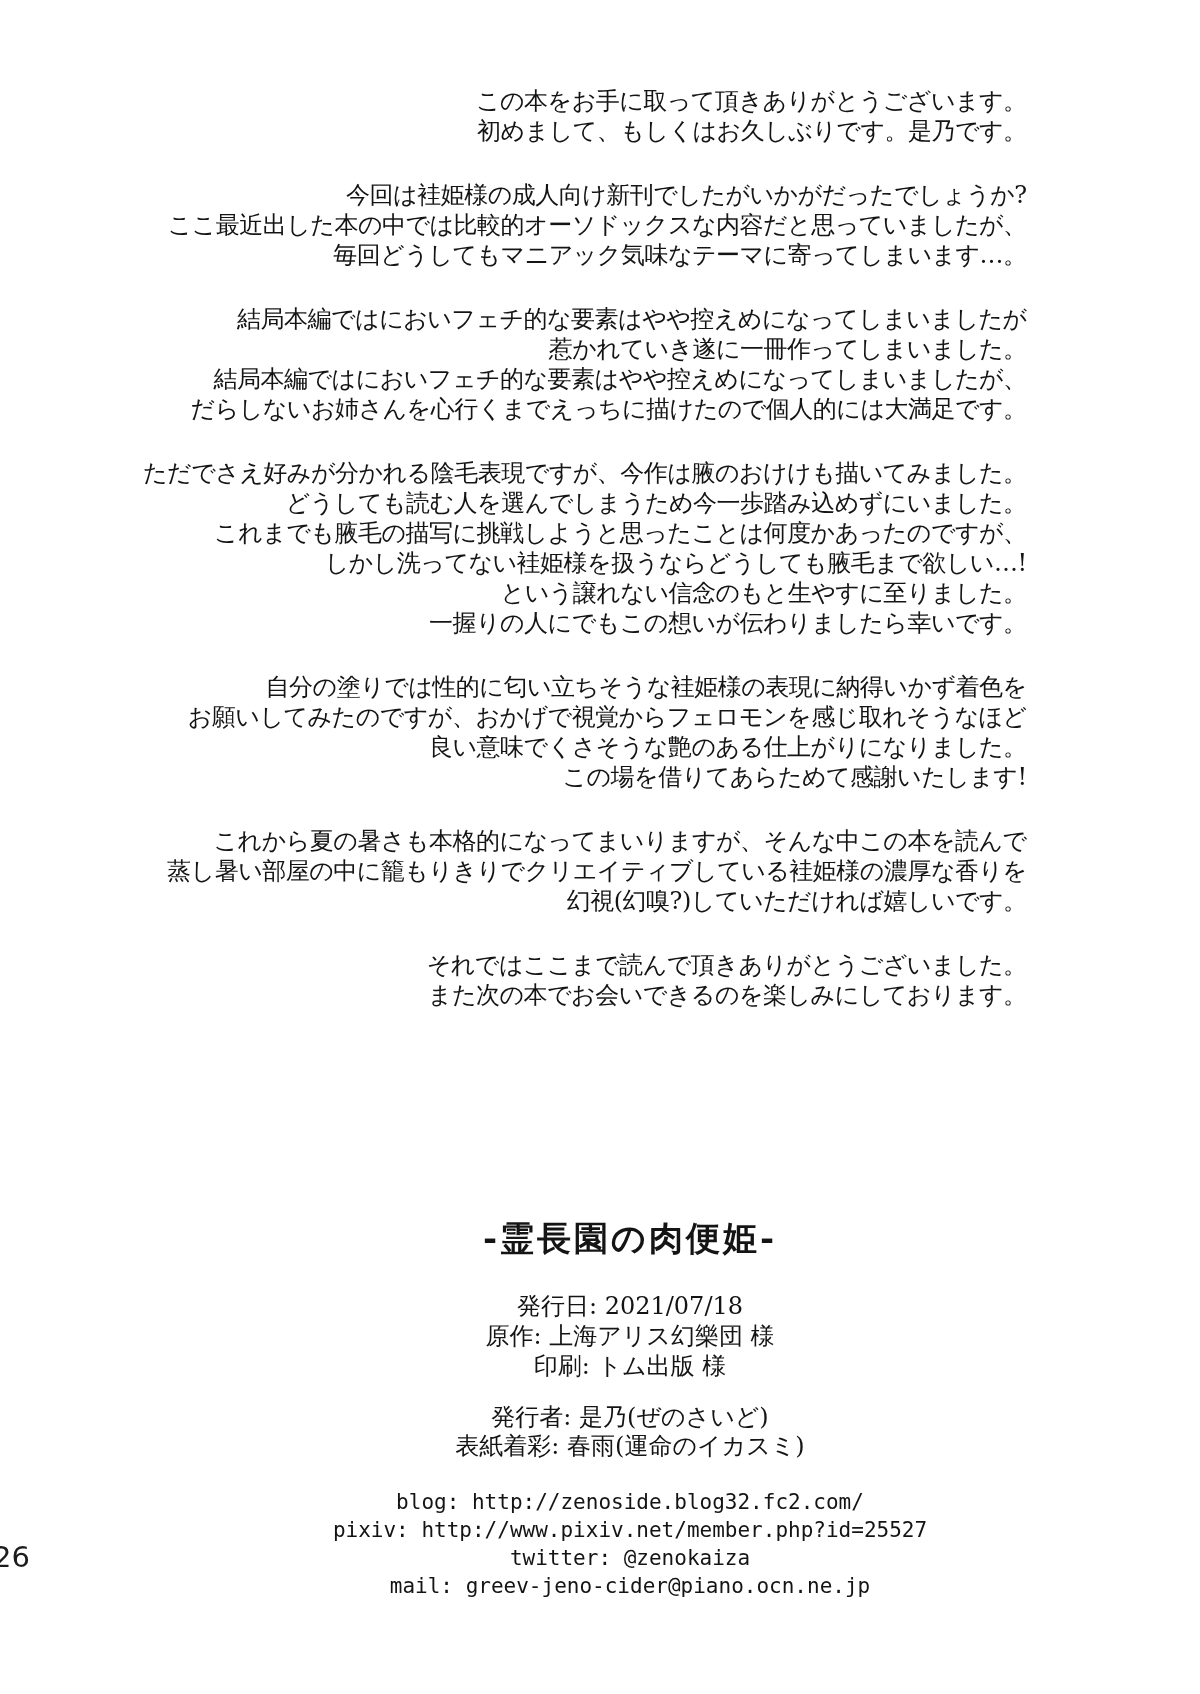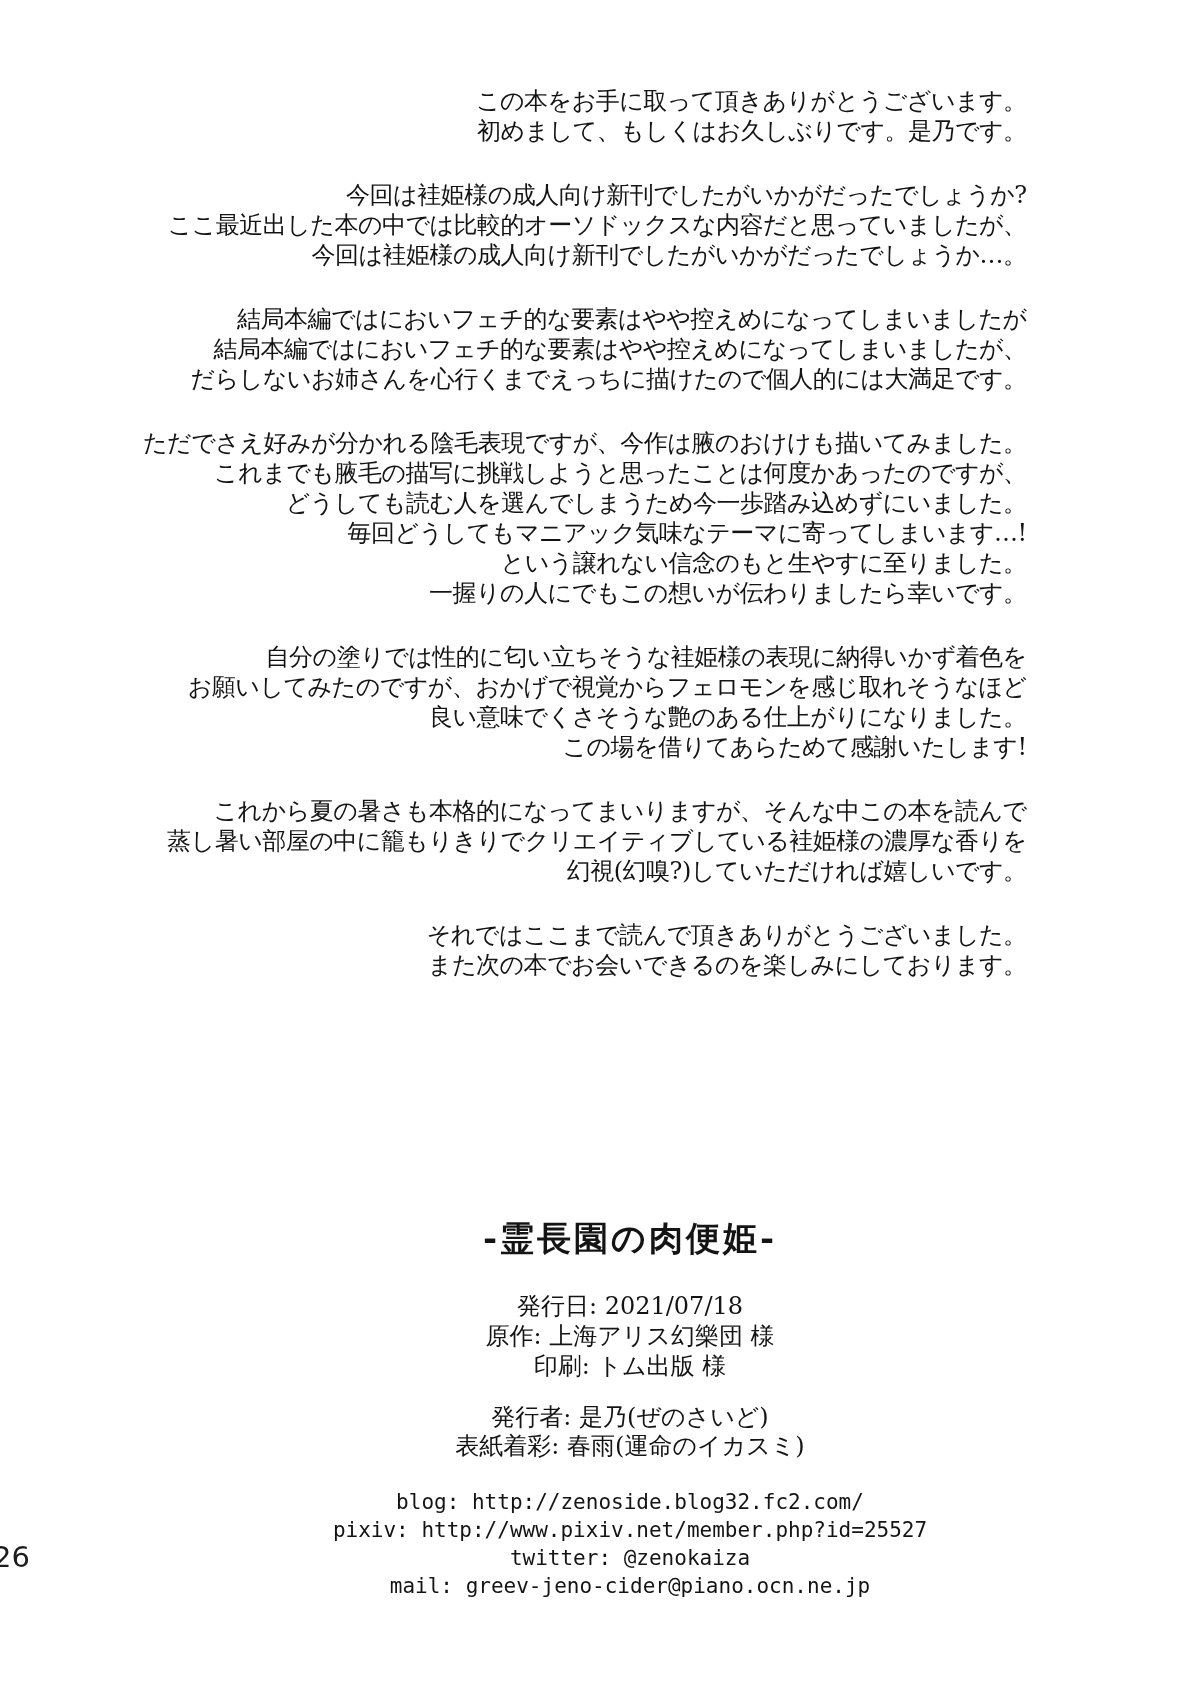--- a/index.html
+++ b/index.html
@@ -73,34 +73,35 @@
 <div class="afterword">
 
   <div class="paragraph">
     <div class="af-line">この本をお手に取って頂きありがとうございます。</div>
     <div class="af-line">初めまして、もしくはお久しぶりです。是乃です。</div>
   </div>
 
   <div class="paragraph">
     <div class="af-line">今回は袿姫様の成人向け新刊でしたがいかがだったでしょうか?</div>
     <div class="af-line">ここ最近出した本の中では比較的オーソドックスな内容だと思っていましたが、</div>
-    <div class="af-line">今回は袿姫様の成人向け新刊でしたがいかがだったでしょうか…。</div>
+    <div class="af-line">毎回どうしてもマニアック気味なテーマに寄ってしまいます…。</div>
   </div>
 
   <div class="paragraph">
     <div class="af-line">結局本編ではにおいフェチ的な要素はやや控えめになってしまいましたが</div>
+    <div class="af-line">惹かれていき遂に一冊作ってしまいました。</div>
     <div class="af-line">結局本編ではにおいフェチ的な要素はやや控えめになってしまいましたが、</div>
     <div class="af-line">だらしないお姉さんを心行くまでえっちに描けたので個人的には大満足です。</div>
   </div>
 
   <div class="paragraph">
     <div class="af-line">ただでさえ好みが分かれる陰毛表現ですが、今作は腋のおけけも描いてみました。</div>
+    <div class="af-line">どうしても読む人を選んでしまうため今一歩踏み込めずにいました。</div>
     <div class="af-line">これまでも腋毛の描写に挑戦しようと思ったことは何度かあったのですが、</div>
-    <div class="af-line">どうしても読む人を選んでしまうため今一歩踏み込めずにいました。</div>
-    <div class="af-line">毎回どうしてもマニアック気味なテーマに寄ってしまいます…!</div>
+    <div class="af-line">しかし洗ってない袿姫様を扱うならどうしても腋毛まで欲しい…!</div>
     <div class="af-line">という譲れない信念のもと生やすに至りました。</div>
     <div class="af-line">一握りの人にでもこの想いが伝わりましたら幸いです。</div>
   </div>
 
   <div class="paragraph">
     <div class="af-line">自分の塗りでは性的に匂い立ちそうな袿姫様の表現に納得いかず着色を</div>
     <div class="af-line">お願いしてみたのですが、おかげで視覚からフェロモンを感じ取れそうなほど</div>
     <div class="af-line">良い意味でくさそうな艶のある仕上がりになりました。</div>
     <div class="af-line">この場を借りてあらためて感謝いたします!</div>
   </div>

